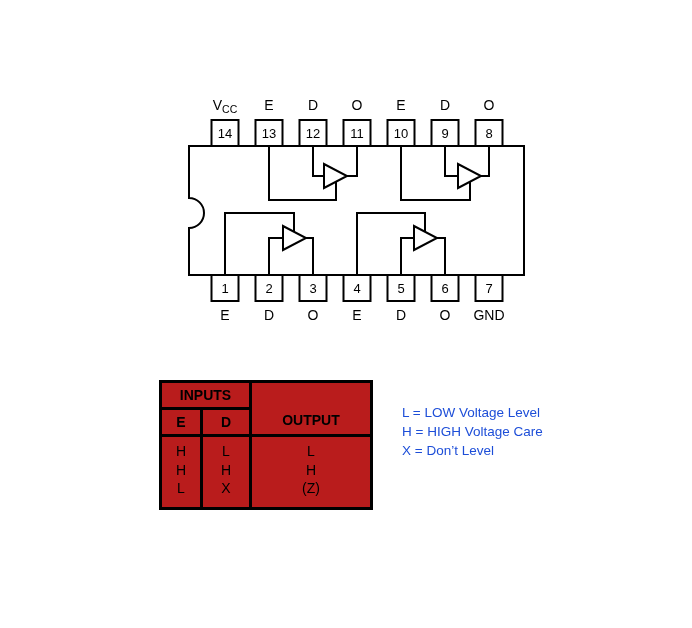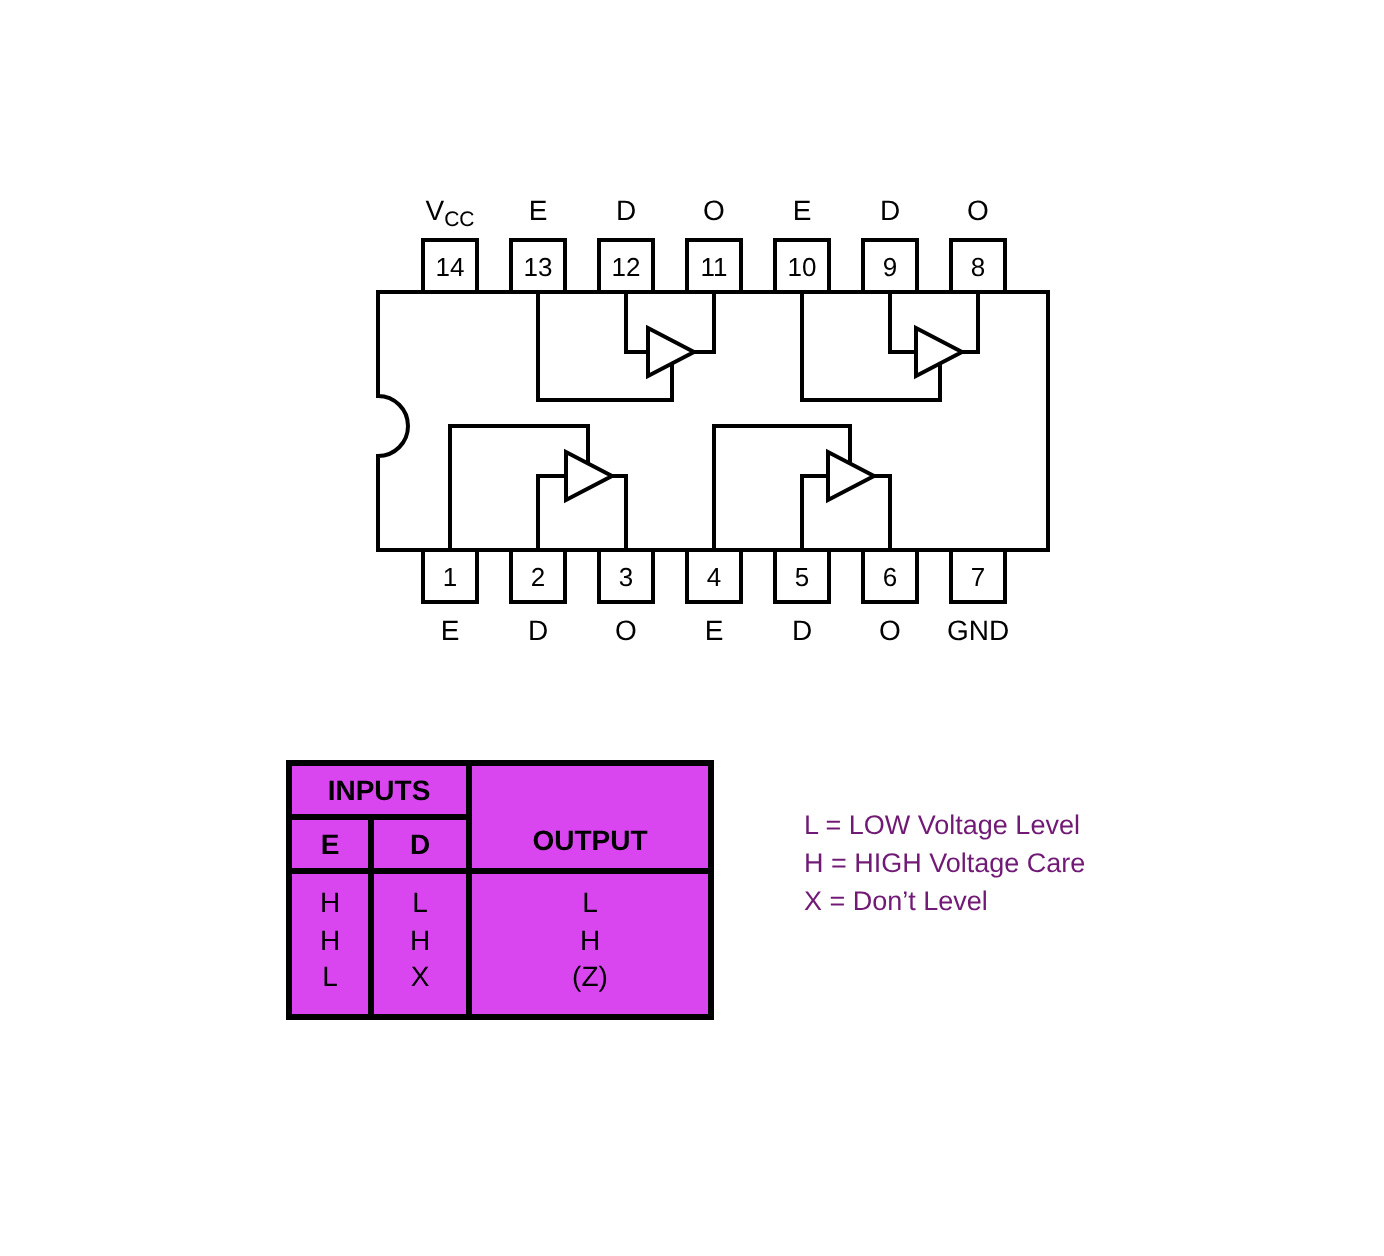--- a/index.html
+++ b/index.html
@@ -19,26 +19,26 @@
   .wire    { fill: none; stroke: #000; stroke-width: 2; }
   .buffer  { fill: #fff; stroke: #000; stroke-width: 2; stroke-linejoin: miter; }
   .pinbox  { fill: #fff; stroke: #000; stroke-width: 2; }
   .pinnum  { font-family: "Liberation Sans", sans-serif; font-size: 13px; text-anchor: middle; fill: #000; }
   .pinlabel{ font-family: "Liberation Sans", sans-serif; font-size: 14px; text-anchor: middle; fill: #000; }
   .pinlabel .sub { font-size: 10.5px; }
 
   
   .truth-table {
     position: absolute;
-    left: 143px;
+    left: 159px;
     top: 380px;
     width: 211px;
     border-collapse: collapse;
     table-layout: fixed;
-    background: #d946ef;
+    background: #b91c1c;
   }
   .truth-table th, .truth-table td {
     border: 3px solid #000;
     padding: 0;
     text-align: center;
     font-family: "Liberation Sans", sans-serif;
     color: #000;
   }
   .truth-table th { font-size: 14px; font-weight: bold; }
   .tt-inputs  { height: 27px; }
@@ -53,21 +53,21 @@
     line-height: 18.5px;
   }
 
   
   .legend {
     position: absolute;
     left: 402px;
     top: 403px;
     font-size: 13.5px;
     line-height: 19px;
-    color: #701a75;
+    color: #1d4ed8;
     white-space: nowrap;
   }
 </style>
 </head>
 <body>
 
 <div id="canvas">
 
   <svg id="ic-svg" width="692" height="360" viewBox="0 0 692 360" xmlns="http://www.w3.org/2000/svg">
 

